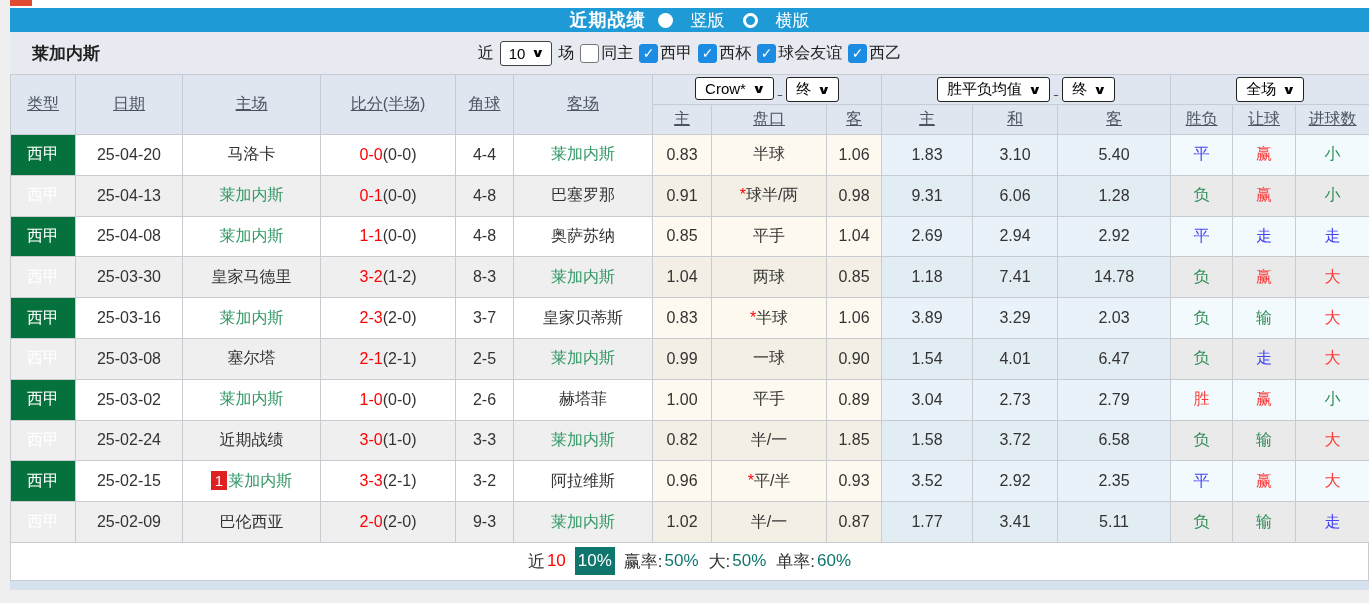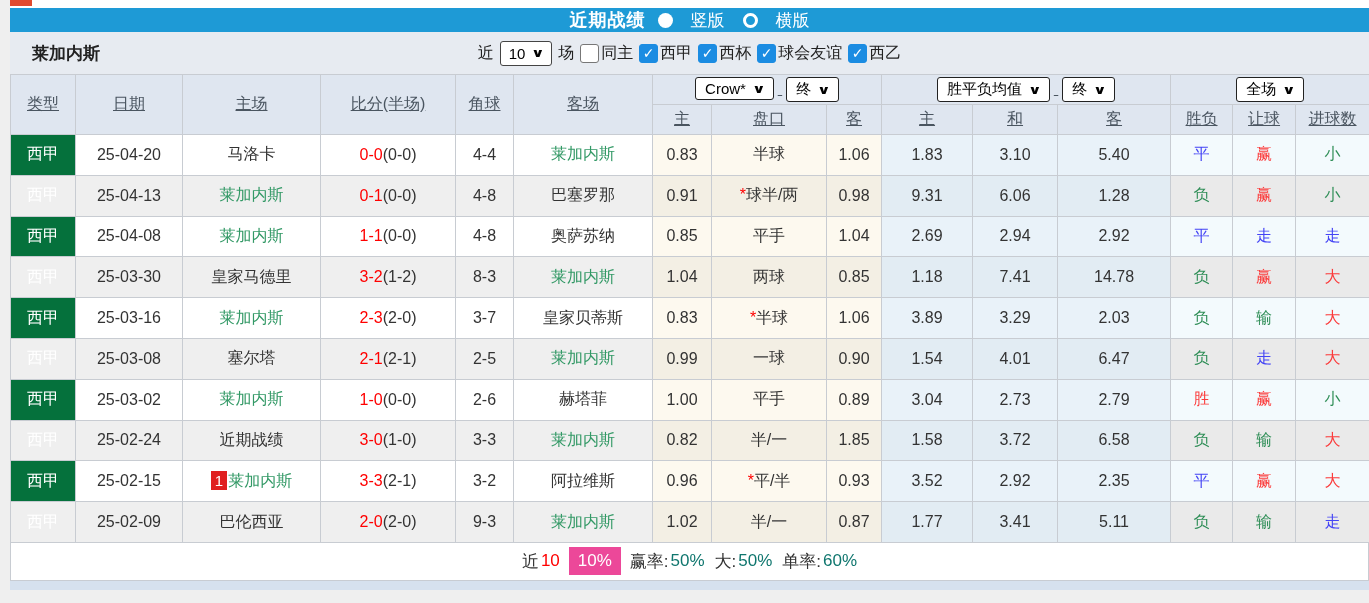--- a/index.html
+++ b/index.html
@@ -76,21 +76,21 @@
   .c-red { color:#fb3b3b; }
   .c-green { color:#2f8e57; }
   .c-blue { color:#4444f5; }
 
   .footerbar {
     height:38px; background:#fff;
     border:1px solid #c8ccd2; border-top:none;
     display:flex; align-items:center; justify-content:center;
     font-size:17px; color:#333; gap:2px;
   }
-  .footerbar .pct-box { background:#ec4899; color:#fff; padding:4px 9px; margin:0 7px; }
+  .footerbar .pct-box { background:#0f766e; color:#fff; padding:4px 3px; margin:0 7px; }
   .footerbar .blue { color:#0f766e; }
   .footerbar .red { color:#ff0000; }
   .bottom-strip { height:9px; background:#d6e1ee; }
 </style>
 </head>
 <body>
 
 <div class="page">
 
   <div class="top-strip">

